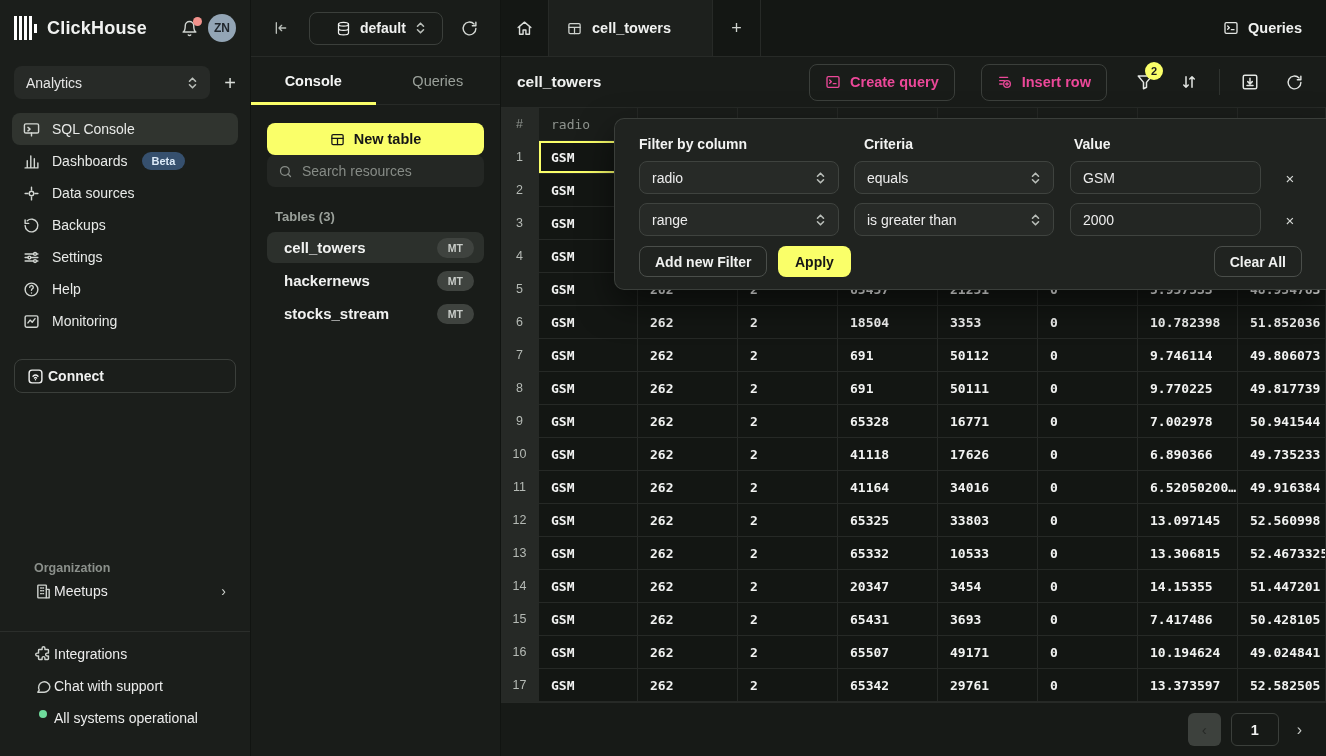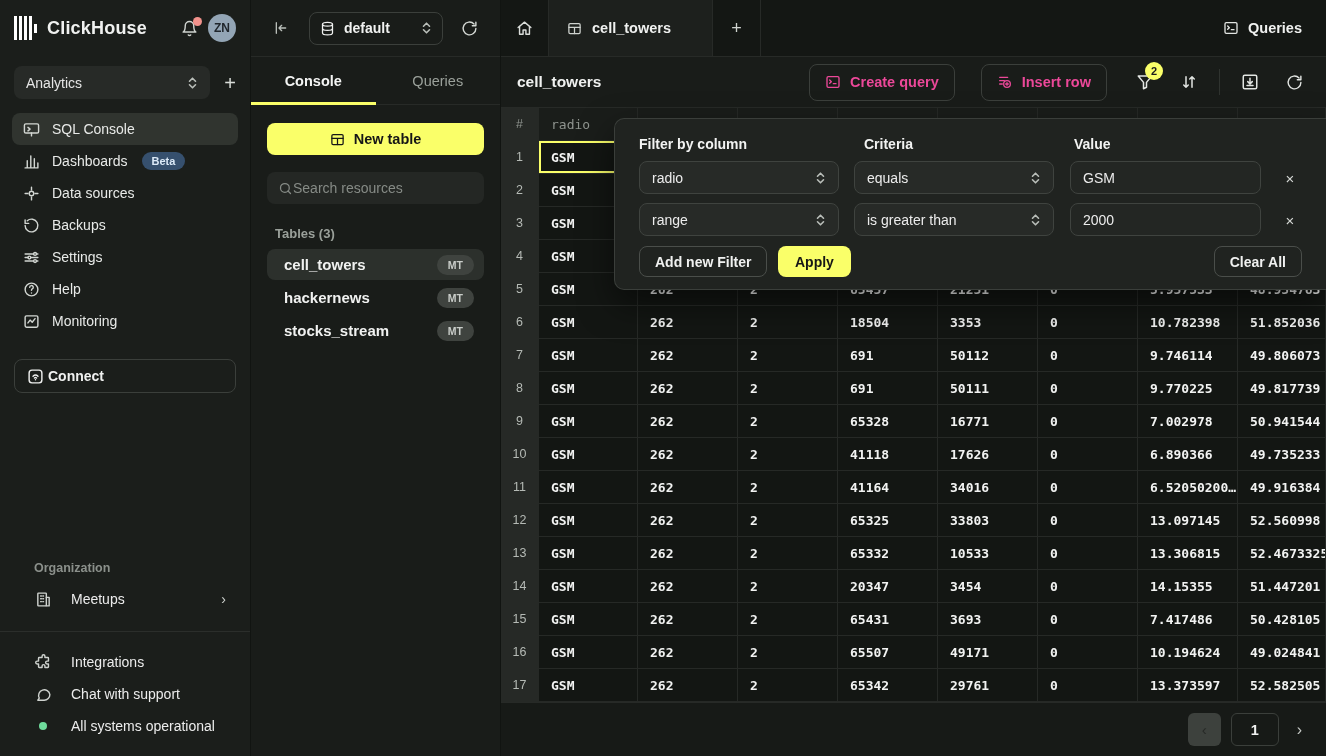--- a/index.html
+++ b/index.html
@@ -33,47 +33,47 @@
   .nav-item.active { background:#30342f; }
   .nav-item .ic { width:18px; display:flex; justify-content:center; color:#d2d6d2; }
   .badge-beta { margin-left:2px; background:var(--beta-bg,#36506e); color:var(--beta-text,#dbe9f7);
     font-size:11px; font-weight:700; padding:3px 10px; border-radius:999px; }
 
   .connect-btn { margin:22px 14px 0 14px; height:34px; border:1px solid #3b3f3b; border-radius:8px;
     display:flex; align-items:center; gap:4px; padding:0 12px; font-size:14px; font-weight:600; cursor:pointer; }
 
   .sb-bottom { position:absolute; left:0; right:0; bottom:0; padding-bottom:14px; }
   .org-label { padding:0 14px 8px 34px; font-size:12.5px; font-weight:700; color:#8b908b; }
-  .sb-row { height:32px; display:flex; align-items:center; gap:19px; padding:0 24px 0 34px;
+  .sb-row { height:32px; display:flex; gap:2px; padding:0 24px 0 34px;
     font-size:14px; color:#ececec; cursor:pointer; }
   .sb-row .ic { width:18px; display:flex; justify-content:center; color:#cfd3cf; }
   .sb-row .chev { margin-left:auto; color:#cfd3cf; font-size:14px; }
   .sb-divider { height:1px; background:#2b2e2b; margin:16px 0 14px 0; }
   .status-dot { width:8px; height:8px; border-radius:50%; background:var(--status-green,#6fdc9c); }
 
   
   .explorer { position:absolute; left:250px; top:0; width:250px; height:756px; background:#191c19;
     border-left:1px solid #111411; }
   .ex-top { height:57px; display:flex; align-items:center; padding:0 22px; border-bottom:1px solid #272a27; }
   .collapse { color:#b9beb9; cursor:pointer; }
   .db-select { margin-left:20px; width:134px; height:33px; border:1px solid #3b3f3b; border-radius:8px;
-    display:flex; align-items:center; gap:9px; padding:0 10px; font-size:14px; font-weight:600; cursor:pointer; }
+    display:flex; align-items:center; gap:9px; padding:0 26px; font-size:14px; font-weight:600; cursor:pointer; }
   .ex-refresh { margin-left:auto; color:#d5d9d5; cursor:pointer; }
   .ex-tabs { height:48px; display:flex; border-bottom:1px solid #272a27; }
   .ex-tab { flex:1; display:flex; align-items:center; justify-content:center; font-size:14.5px;
     color:#9aa09a; cursor:pointer; position:relative; }
   .ex-tab.active { color:#f4f5f4; font-weight:600; }
   .ex-tab.active::after { content:""; position:absolute; left:0; right:0; bottom:-1px; height:3px;
     background:var(--accent,#FAFF69); }
 
   .ex-body { padding:18px 16px 0 16px; }
   .new-table { height:32px; background:var(--accent,#FAFF69); border-radius:8px; display:flex;
     align-items:center; justify-content:center; gap:9px; color:#161616; font-size:14.5px; font-weight:600; cursor:pointer; }
-  .search-box { margin-top:17px; height:32px; background:#242724; border-radius:8px; display:flex;
-    align-items:center; padding:0 11px; }
+  .search-box { height:32px; background:#242724; border-radius:8px; display:flex;
+    align-items:center; gap:9px; padding:0 11px; }
   .search-box input { background:transparent; border:0; outline:0; color:#d6d9d6; font-size:14px;
     width:100%; font-family:"Liberation Sans", sans-serif; }
   .search-box input::placeholder { color:#868b86; }
   .tables-label { margin:22px 0 8px 8px; font-size:13px; font-weight:600; color:#9aa09a; }
   .tbl-item { height:31px; border-radius:8px; display:flex; align-items:center; padding:0 10px 0 17px;
     font-size:15px; font-weight:600; color:#f0f1f0; cursor:pointer; margin-bottom:2px; }
   .tbl-item.selected { background:#2c302c; }
   .badge-mt { margin-left:auto; background:#3f433f; color:#c9cdc9; font-size:10.5px; font-weight:700;
     padding:4px 11px; border-radius:999px; }
 

